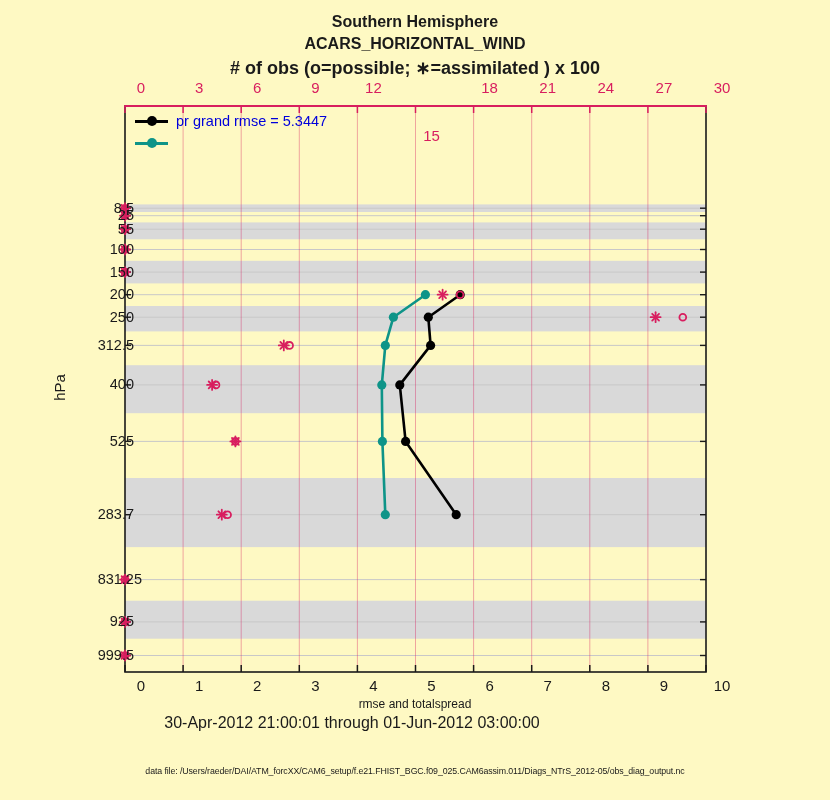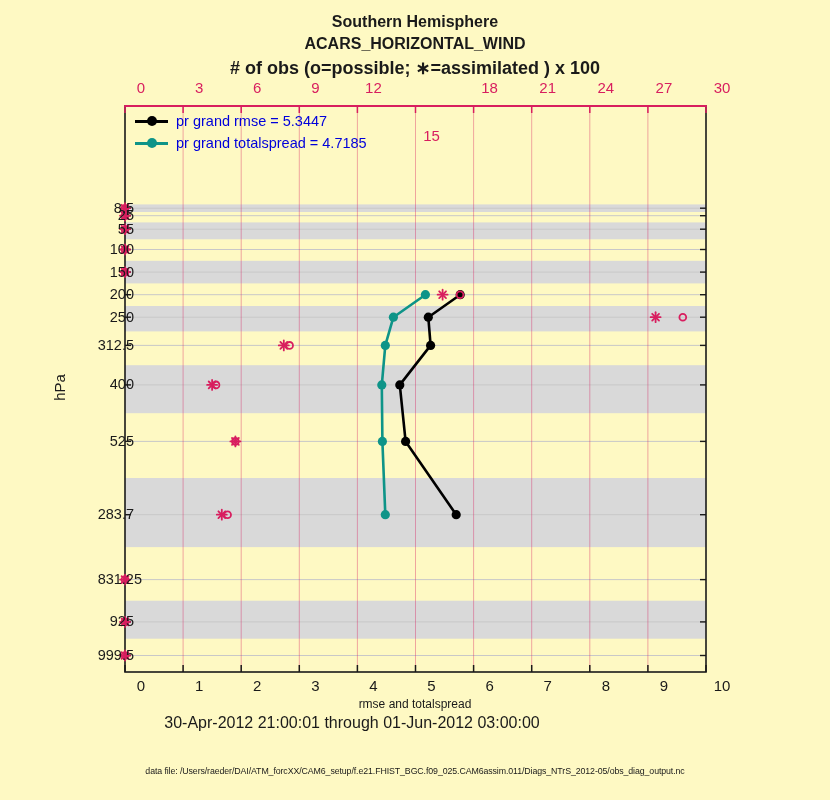--- a/index.html
+++ b/index.html
@@ -292,21 +292,20 @@
     <div class="legend-row">
       <span class="legend-line" style="background: rgb(0, 0, 0);">
           <span class="legend-dot" style="background: rgb(0, 0, 0);"></span>
         </span>
       <span class="legend-text" style="color: rgb(0, 0, 219);">pr grand rmse = 5.3447</span>
     </div>
     <div class="legend-row">
       <span class="legend-line" style="background: rgb(14, 148, 136);">
           <span class="legend-dot" style="background: rgb(14, 148, 136);"></span>
         </span>
-      <span class="legend-text" style="color: rgb(0, 0, 219);">pr grand totalspread = 4.7185</span>
     </div>
   </div>
 
   <div id="ylabel" class="abs">hPa</div>
   <div id="xlabel" class="abs center">rmse and totalspread</div>
   <div id="caption" class="abs center">30-Apr-2012 21:00:01 through 01-Jun-2012 03:00:00</div>
   <div id="footer" class="abs center">data file: /Users/raeder/DAI/ATM_forcXX/CAM6_setup/f.e21.FHIST_BGC.f09_025.CAM6assim.011/Diags_NTrS_2012-05/obs_diag_output.nc</div>
 </div>
 
 </body></html>

